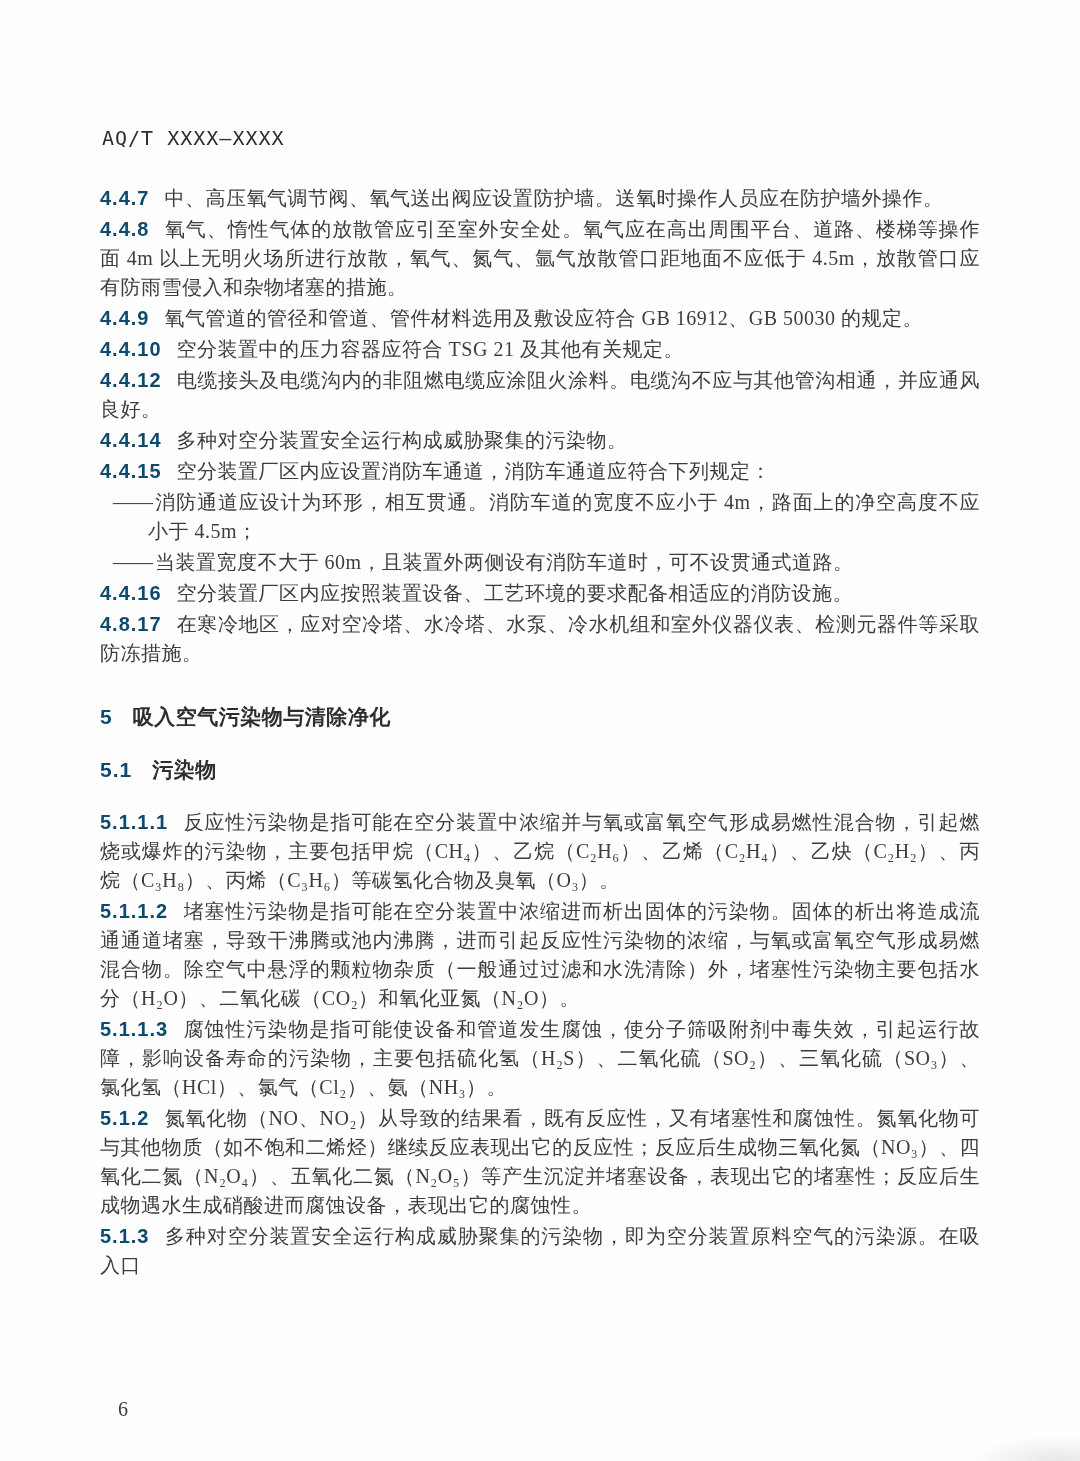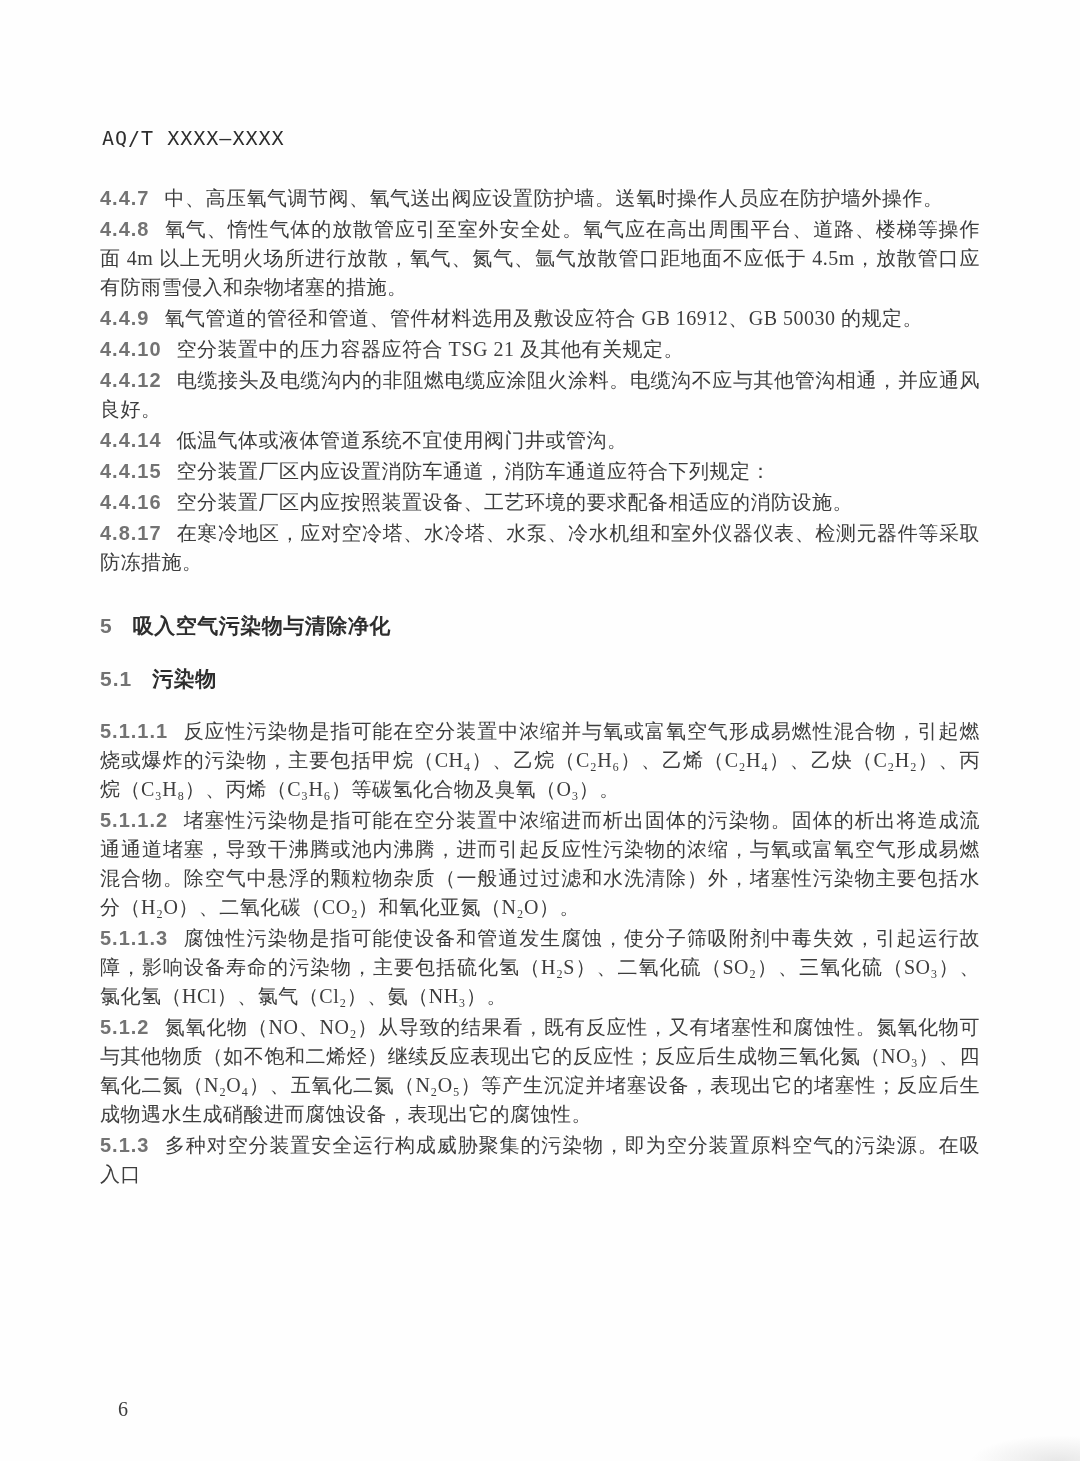--- a/index.html
+++ b/index.html
@@ -26,21 +26,21 @@
     line-height: 29px;
     letter-spacing: 0.5px;
     margin: 2px 0;
     text-align: justify;
   }
   .num {
     font-family: "Liberation Sans", "DejaVu Sans", sans-serif;
     font-weight: 700;
     letter-spacing: 1px;
     margin-right: 15px;
-    color: #737373;
+    color: #0c4a6e;
   }
   p.dash {
     padding-left: 48px;
     text-indent: -35px;
   }
   .dash-marker {
     letter-spacing: 0;
     margin-right: 2px;
     white-space: nowrap;
   }
@@ -84,25 +84,27 @@
   <p class="clause"><span class="num">4.4.8</span><span>氧气、惰性气体的放散管应引至室外安全处。氧气应在高出周围平台、道路、楼梯等操作面 4m 以上无明火场所进行放散，氧气、氮气、氩气放散管口距地面不应低于 4.5m，放散管口应有防雨雪侵入和杂物堵塞的措施。</span></p>
 
   <p class="clause"><span class="num">4.4.9</span><span>氧气管道的管径和管道、管件材料选用及敷设应符合 GB 16912、GB 50030 的规定。</span></p>
 
   <p class="clause"><span class="num">4.4.10</span><span>空分装置中的压力容器应符合 TSG 21 及其他有关规定。</span></p>
 
 
   <p class="clause"><span class="num">4.4.12</span><span>电缆接头及电缆沟内的非阻燃电缆应涂阻火涂料。电缆沟不应与其他管沟相通，并应通风良好。</span></p>
 
 
-  <p class="clause"><span class="num">4.4.14</span><span>低温气体或液体管道系统不宜使用阀门井或管沟。</span></p>
+  <p class="clause"><span class="num">4.4.14</span><span>多种对空分装置安全运行构成威胁聚集的污染物。</span></p>
 
   <p class="clause"><span class="num">4.4.15</span><span>空分装置厂区内应设置消防车通道，消防车通道应符合下列规定：</span></p>
 
+  <p class="clause dash"><span class="dash-marker">——</span><span>消防通道应设计为环形，相互贯通。消防车道的宽度不应小于 4m，路面上的净空高度不应小于 4.5m；</span></p>
 
+  <p class="clause dash"><span class="dash-marker">——</span><span>当装置宽度不大于 60m，且装置外两侧设有消防车道时，可不设贯通式道路。</span></p>
 
   <p class="clause"><span class="num">4.4.16</span><span>空分装置厂区内应按照装置设备、工艺环境的要求配备相适应的消防设施。</span></p>
 
   <p class="clause"><span class="num">4.8.17</span><span>在寒冷地区，应对空冷塔、水冷塔、水泵、冷水机组和室外仪器仪表、检测元器件等采取防冻措施。</span></p>
 
   <div class="heading heading-l1"><span class="num">5</span><span>吸入空气污染物与清除净化</span></div>
 
   <div class="heading heading-l2"><span class="num">5.1</span><span>污染物</span></div>
 
 

